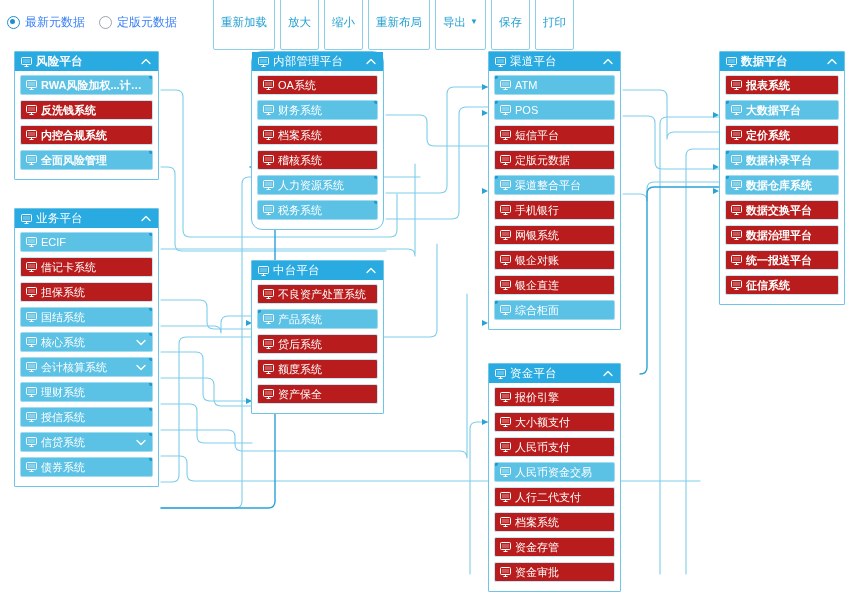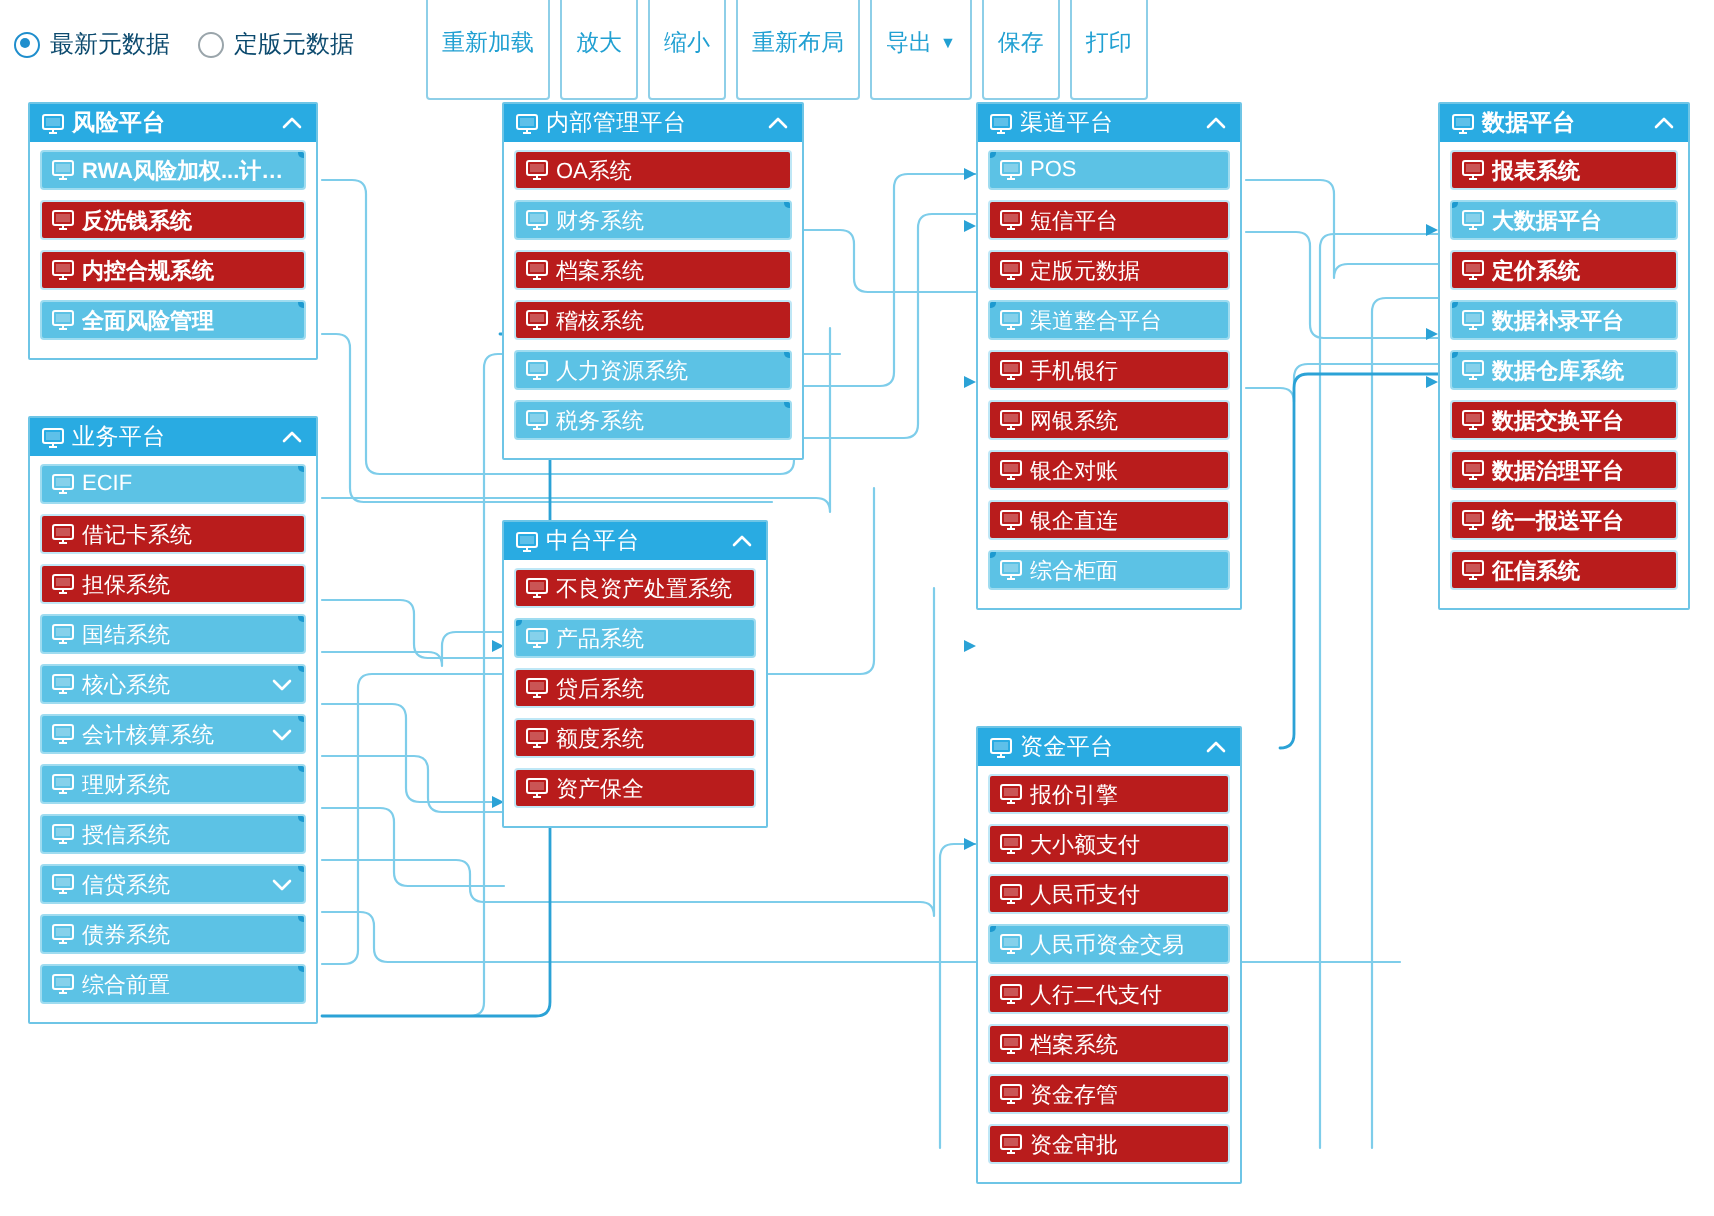--- a/index.html
+++ b/index.html
@@ -22,21 +22,21 @@
   .radio-dot{
     width:11px;height:11px;border-radius:50%;
     border:1px solid #9aa5ab;background:#fff;
     display:inline-block;position:relative;margin-right:5px;
   }
   .radio-opt.sel .radio-dot{border-color:#1f8ecd;}
   .radio-opt.sel .radio-dot:after{
     content:"";position:absolute;left:2px;top:2px;width:5px;height:5px;
     border-radius:50%;background:#1f8ecd;
   }
-  .radio-label{font-size:12px;color:#0c4a6e;white-space:nowrap;}
+  .radio-label{font-size:12px;color:#3b82f6;white-space:nowrap;}
   .btn-group{display:flex;align-items:center;margin-left:22px;}
   .tbtn{
     height:19px;line-height:17px;
     border:1px solid #8ecfe8;background:#ffffff;
     color:#21a0d2;font-size:11.5px;
     padding:17px 7px;margin-right:5px;border-radius:2px;
     white-space:nowrap;display:flex;align-items:center;
   }
   .tbtn .caret{margin-left:4px;font-size:8px;line-height:1;}
 
@@ -377,35 +377,23 @@
               <svg class="ic" width="11" height="10" viewBox="0 0 11 10">
                 <rect x="0.5" y="0.5" width="10" height="7" rx="1" fill="none" stroke="#ffffff" stroke-width="1"></rect>
                 <rect x="2" y="2" width="7" height="4" fill="#ffffff" opacity="0.25"></rect>
                 <path d="M3.5 9.5 H7.5" stroke="#ffffff" stroke-width="1"></path>
                 <path d="M5.5 7.5 V9.5" stroke="#ffffff" stroke-width="1"></path>
               </svg>
             </span>
             <span class="nlabel">债券系统</span>
             <span class="port"></span>
           </div>
-          <div class="node">
-            <span class="mon">
-              <svg class="ic" width="11" height="10" viewBox="0 0 11 10">
-                <rect x="0.5" y="0.5" width="10" height="7" rx="1" fill="none" stroke="#ffffff" stroke-width="1"></rect>
-                <rect x="2" y="2" width="7" height="4" fill="#ffffff" opacity="0.25"></rect>
-                <path d="M3.5 9.5 H7.5" stroke="#ffffff" stroke-width="1"></path>
-                <path d="M5.5 7.5 V9.5" stroke="#ffffff" stroke-width="1"></path>
-              </svg>
-            </span>
-            <span class="nlabel">综合前置</span>
-            <span class="port"></span>
-          </div>
-        </div>
-      </div>
-      <div class="group" style="left: 251px; top: 7px; width: 151px;">
+        </div>
+      </div>
+      <div class="group" style="left: 251px; top: 7px; width: 133px; border-radius: 11px;">
         <div class="group-hd">
           <span class="mon">
             <svg class="ic" width="11" height="10" viewBox="0 0 11 10">
               <rect x="0.5" y="0.5" width="10" height="7" rx="1" fill="none" stroke="#ffffff" stroke-width="1"></rect>
               <rect x="2" y="2" width="7" height="4" fill="#ffffff" opacity="0.25"></rect>
               <path d="M3.5 9.5 H7.5" stroke="#ffffff" stroke-width="1"></path>
               <path d="M5.5 7.5 V9.5" stroke="#ffffff" stroke-width="1"></path>
             </svg>
           </span>
           <span class="ttl">内部管理平台</span>
@@ -583,20 +571,32 @@
         <div class="group-body">
           <div class="node">
             <span class="mon">
               <svg class="ic" width="11" height="10" viewBox="0 0 11 10">
                 <rect x="0.5" y="0.5" width="10" height="7" rx="1" fill="none" stroke="#ffffff" stroke-width="1"></rect>
                 <rect x="2" y="2" width="7" height="4" fill="#ffffff" opacity="0.25"></rect>
                 <path d="M3.5 9.5 H7.5" stroke="#ffffff" stroke-width="1"></path>
                 <path d="M5.5 7.5 V9.5" stroke="#ffffff" stroke-width="1"></path>
               </svg>
             </span>
+            <span class="nlabel">ATM</span>
+            <span class="port left"></span>
+          </div>
+          <div class="node">
+            <span class="mon">
+              <svg class="ic" width="11" height="10" viewBox="0 0 11 10">
+                <rect x="0.5" y="0.5" width="10" height="7" rx="1" fill="none" stroke="#ffffff" stroke-width="1"></rect>
+                <rect x="2" y="2" width="7" height="4" fill="#ffffff" opacity="0.25"></rect>
+                <path d="M3.5 9.5 H7.5" stroke="#ffffff" stroke-width="1"></path>
+                <path d="M5.5 7.5 V9.5" stroke="#ffffff" stroke-width="1"></path>
+              </svg>
+            </span>
             <span class="nlabel">POS</span>
             <span class="port left"></span>
           </div>
           <div class="node dim">
             <span class="mon">
               <svg class="ic" width="11" height="10" viewBox="0 0 11 10">
                 <rect x="0.5" y="0.5" width="10" height="7" rx="1" fill="none" stroke="#ffffff" stroke-width="1"></rect>
                 <rect x="2" y="2" width="7" height="4" fill="#ffffff" opacity="0.25"></rect>
                 <path d="M3.5 9.5 H7.5" stroke="#ffffff" stroke-width="1"></path>
                 <path d="M5.5 7.5 V9.5" stroke="#ffffff" stroke-width="1"></path>

